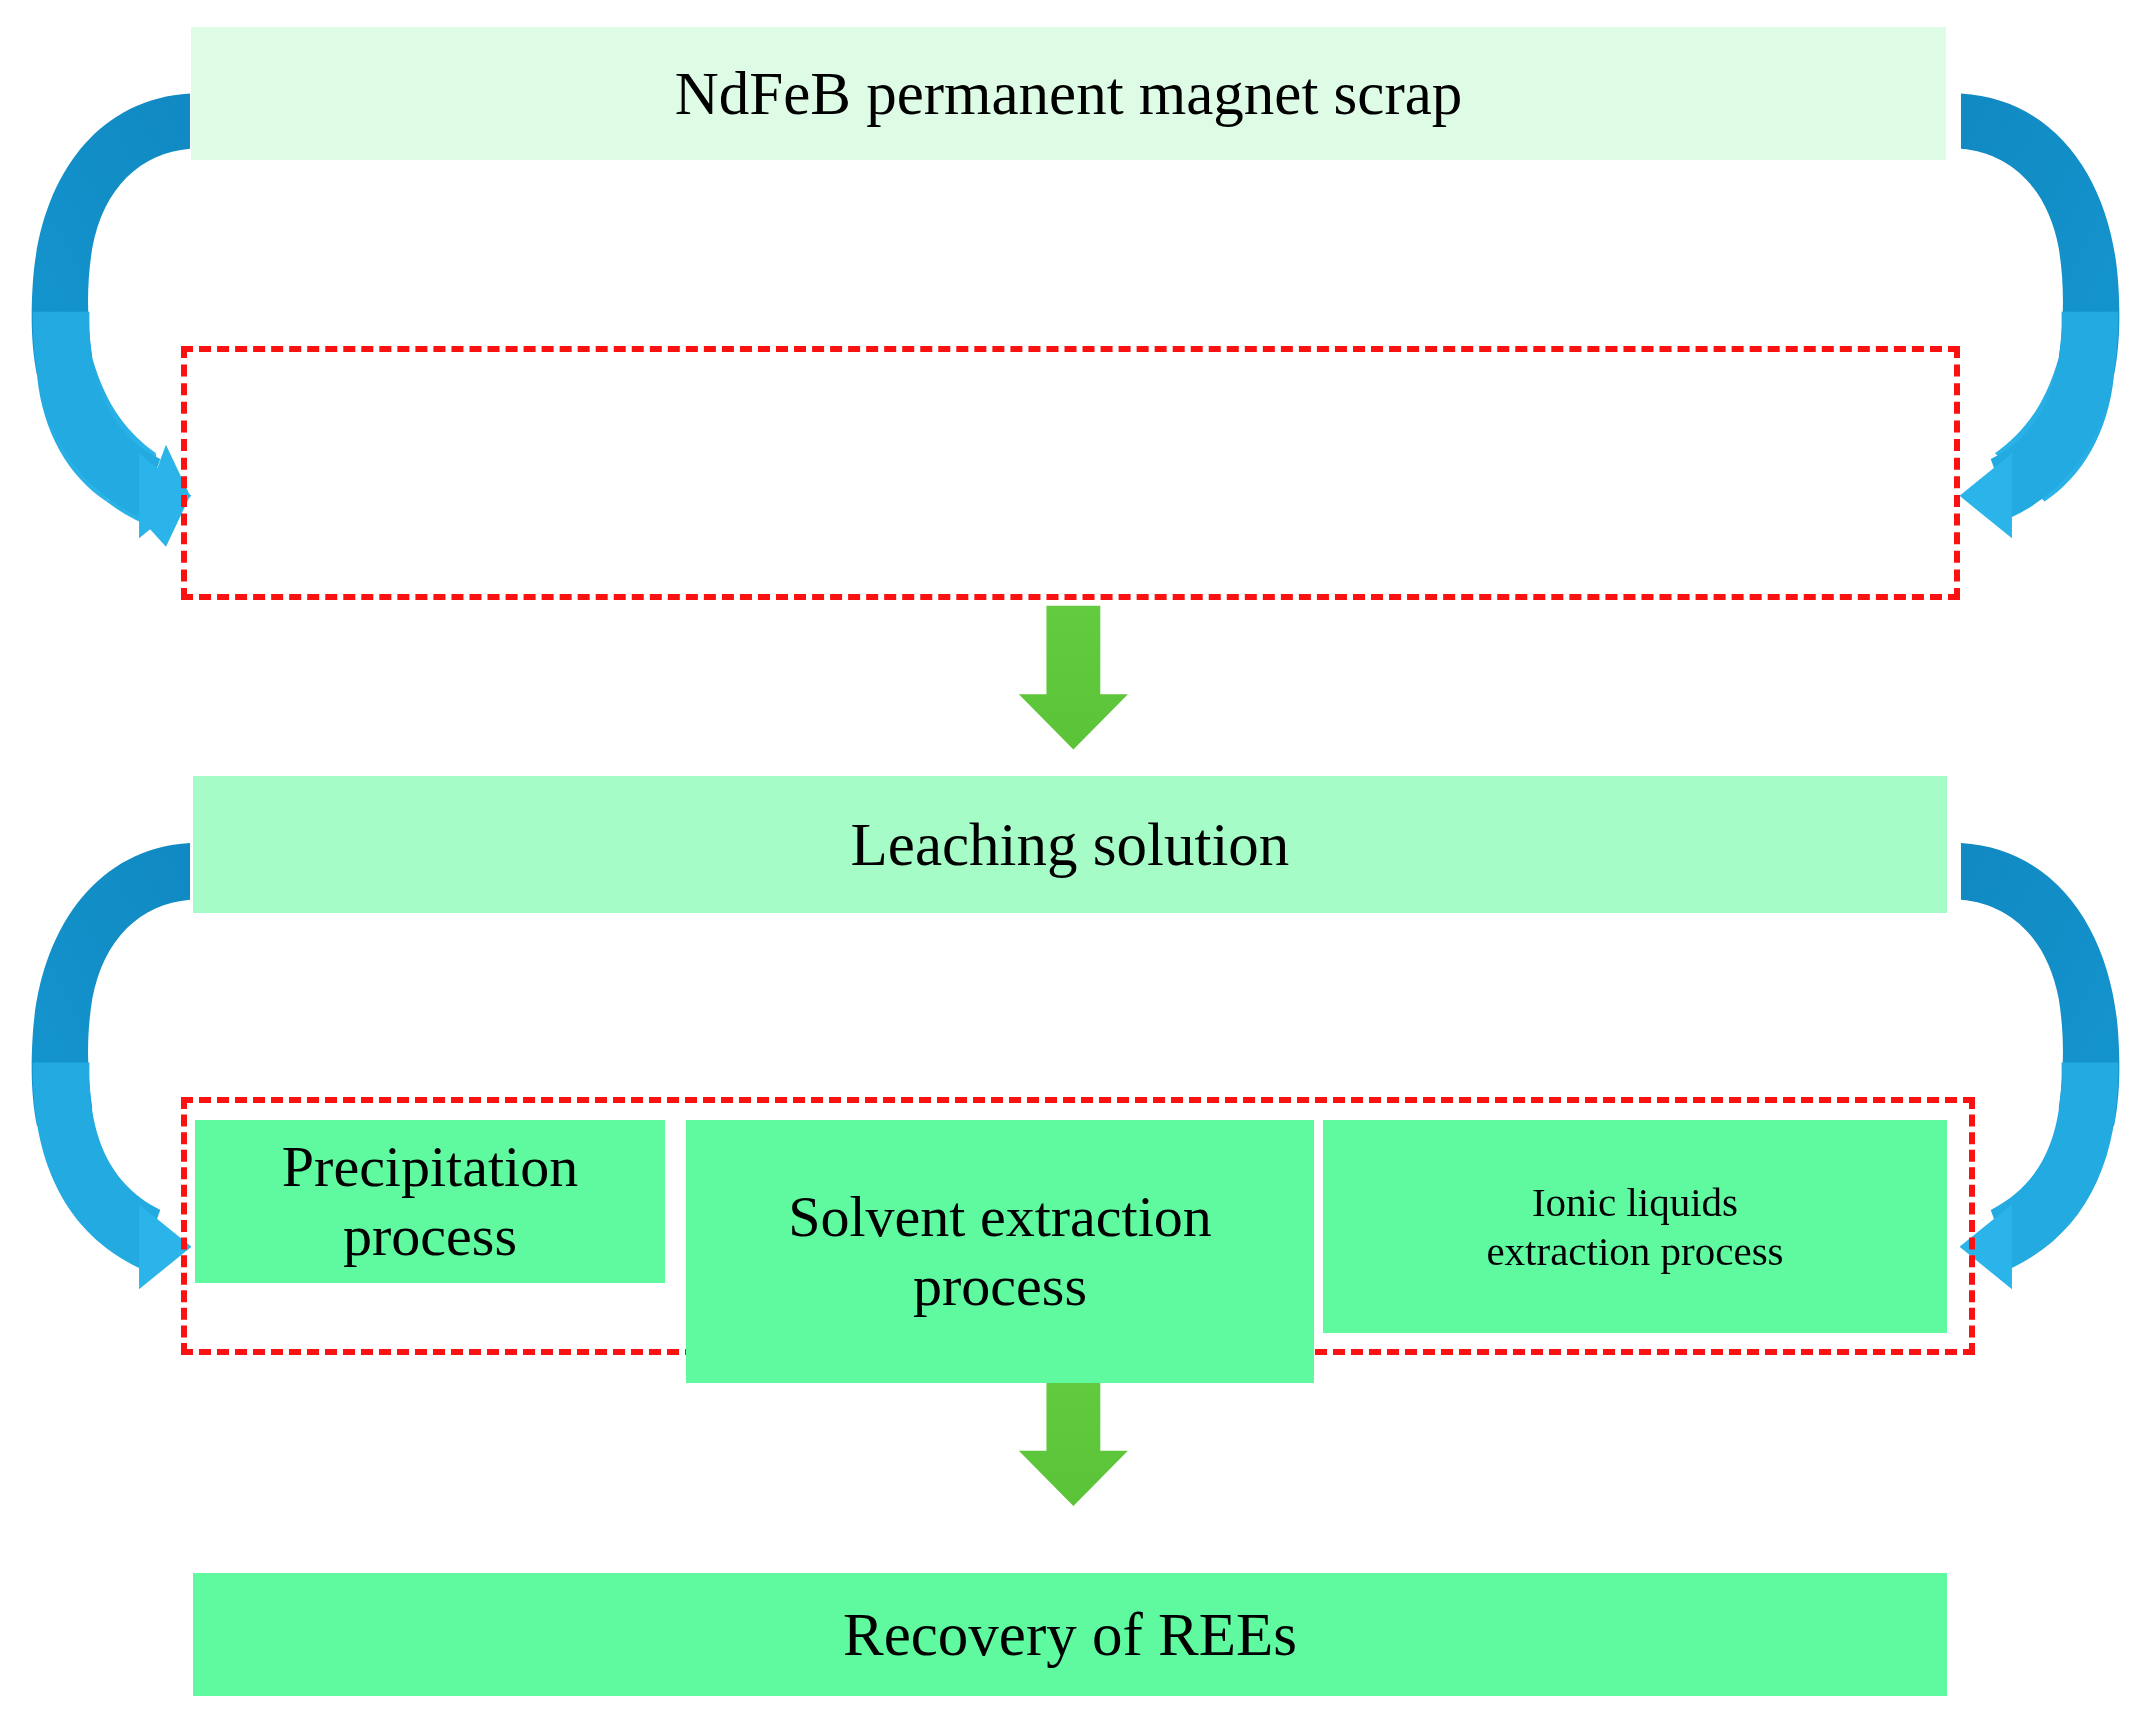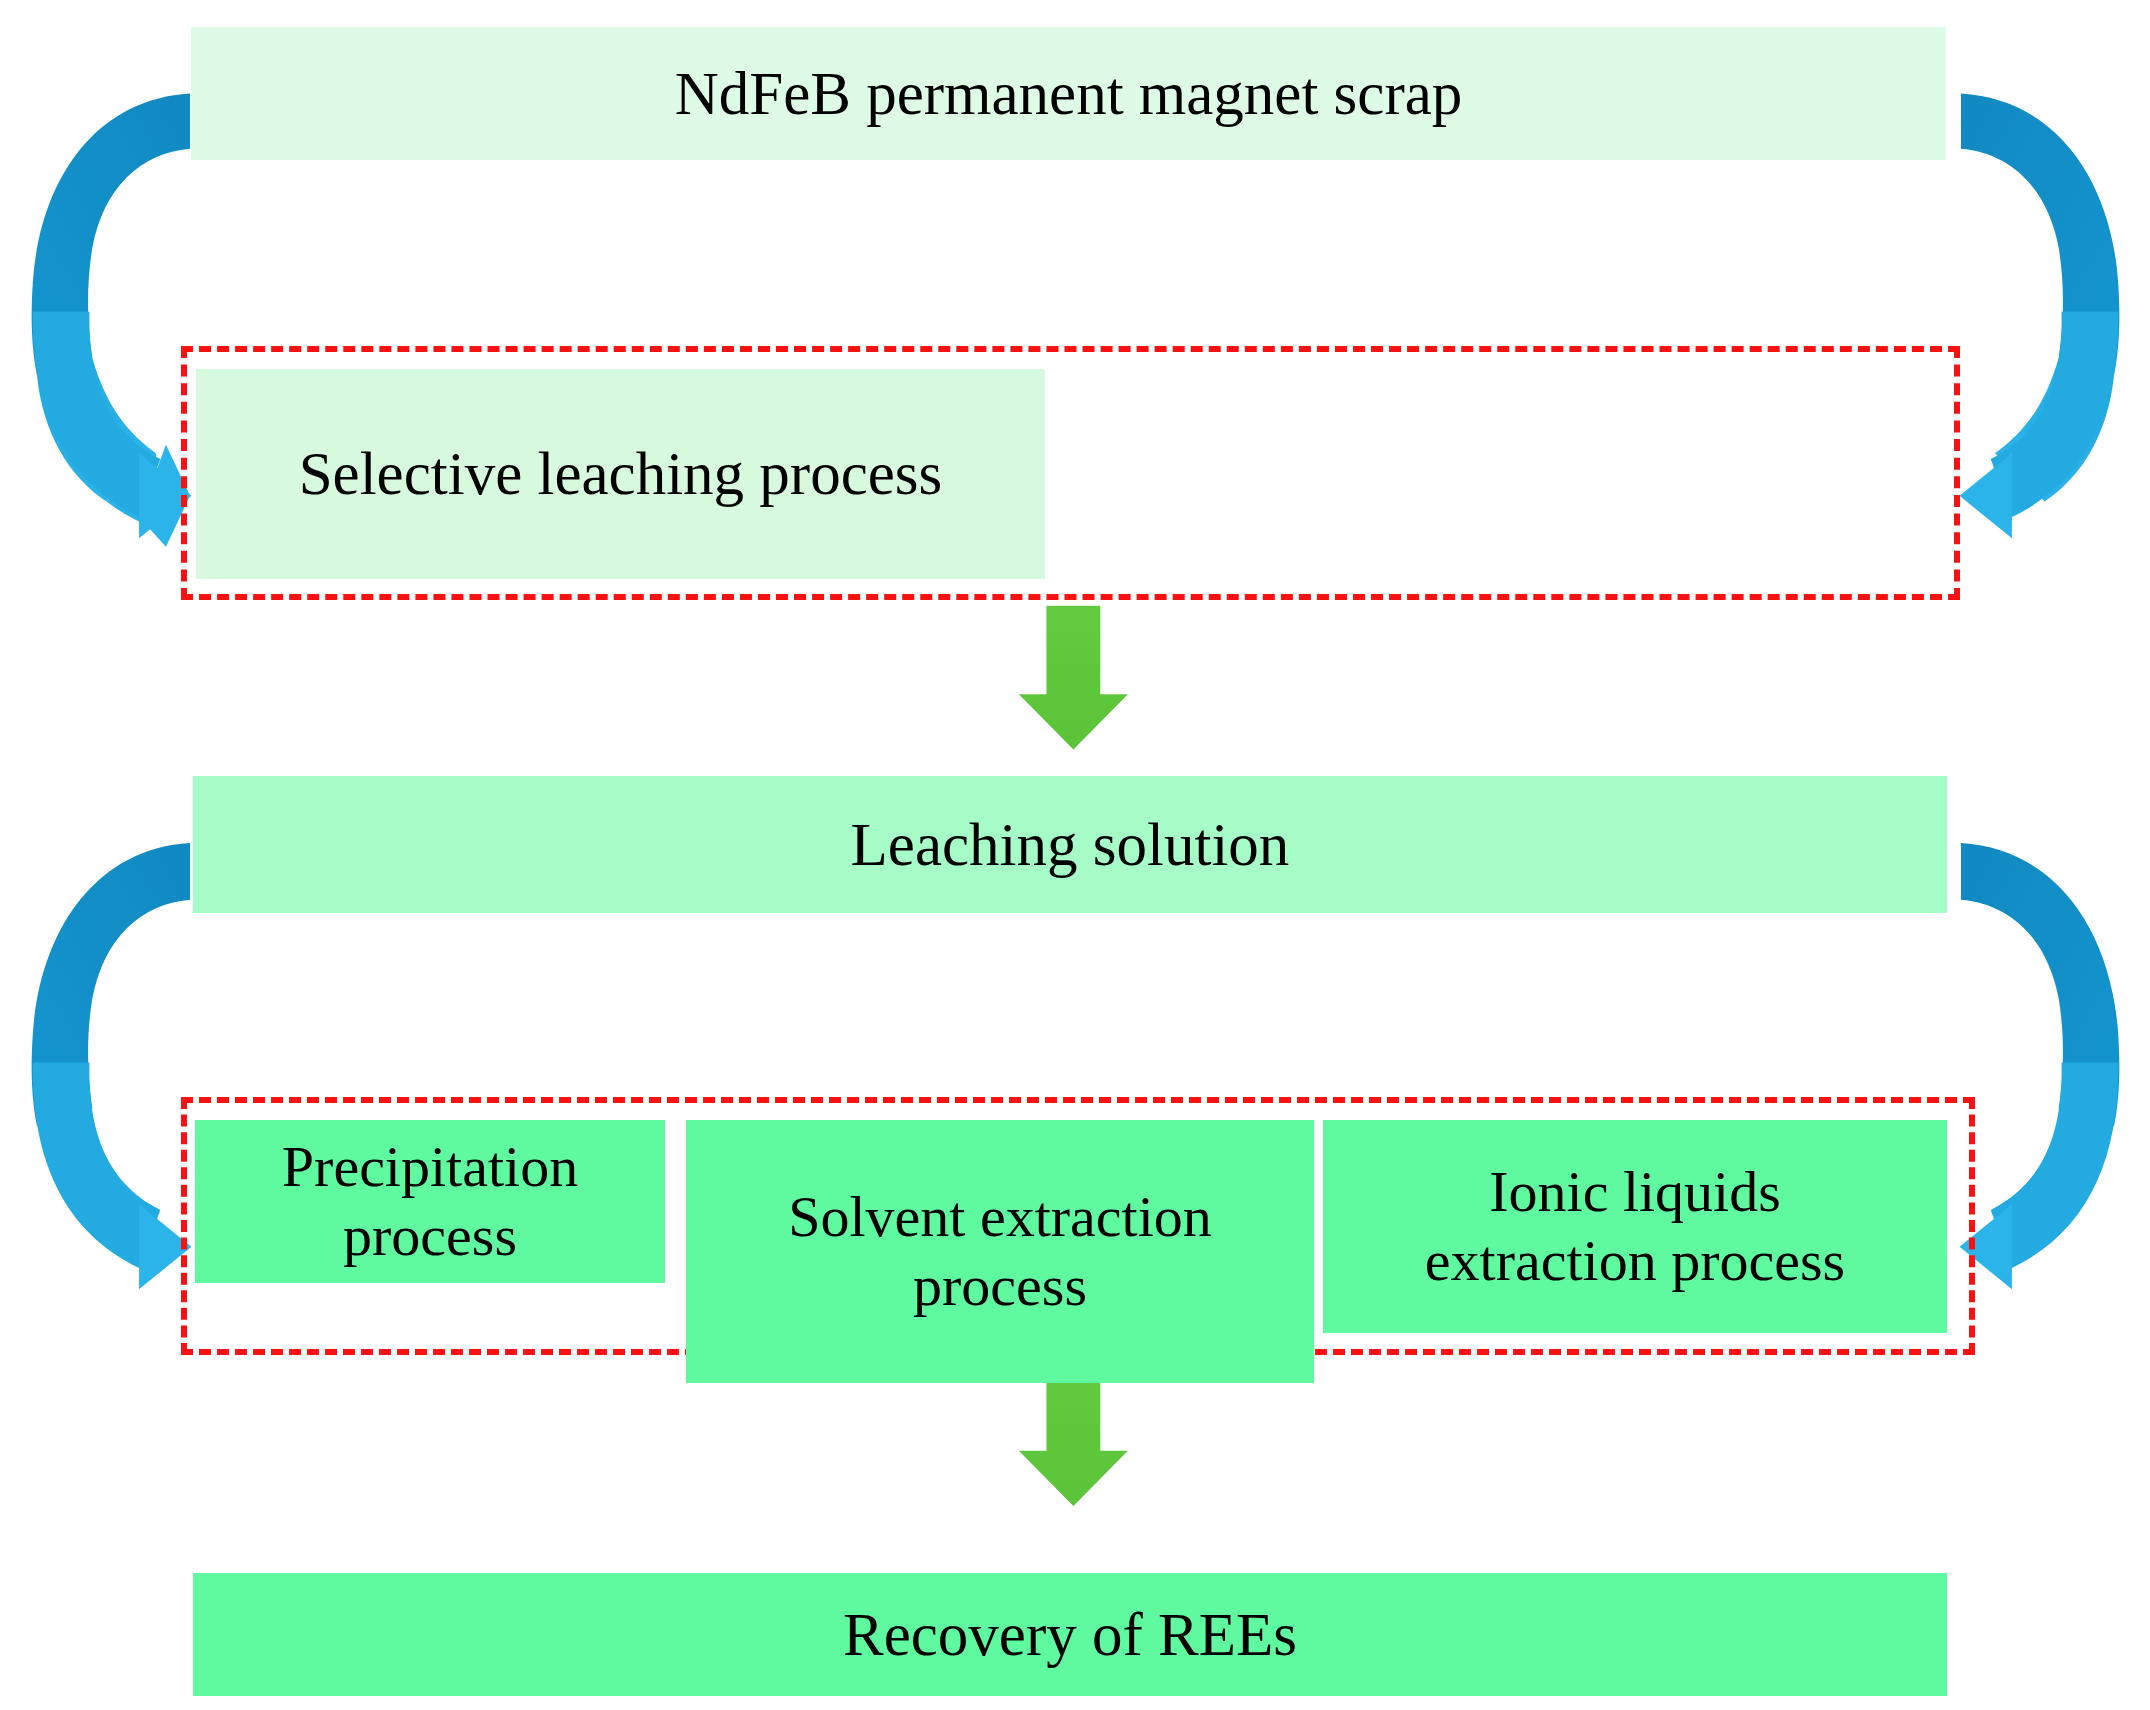--- a/index.html
+++ b/index.html
@@ -55,21 +55,21 @@
   #node-precipitation {
     left: 195px; top: 1120px; width: 470px; height: 163px;
     font-size: 58px;
   }
   #node-solvent {
     left: 686px; top: 1120px; width: 628px; height: 263px;
     font-size: 58px;
   }
   #node-ionic {
     left: 1323px; top: 1120px; width: 624px; height: 213px;
-    font-size: 58px;
+    font-size: 41px;
   }
   #node-recovery {
     left: 193px; top: 1551px; width: 1754px; height: 123px;
     font-size: 61px;
     margin-top: 22px;
   }
 
   
   .dashed-frame {
     position: absolute;
@@ -181,23 +181,20 @@
     </g>
   </svg>
 
   <div class="dashed-frame" id="frame-leaching"></div>
   <div class="dashed-frame" id="frame-separation"></div>
 
   <div class="node" id="node-scrap" style="background:#DEFCE5;">
     <span class="node-text">NdFeB permanent magnet scrap</span>
   </div>
 
-  <div class="node" id="node-selective" style="background:#D7F9DE;">
-    <span class="node-text">Selective leaching process</span>
-  </div>
 
 
   <div class="node" id="node-solution" style="background:#A5FCC6;">
     <span class="node-text">Leaching solution</span>
   </div>
 
   <div class="node" id="node-precipitation" style="background:#5FF9A0;">
     <span class="node-text">Precipitation
 process</span>
   </div>

